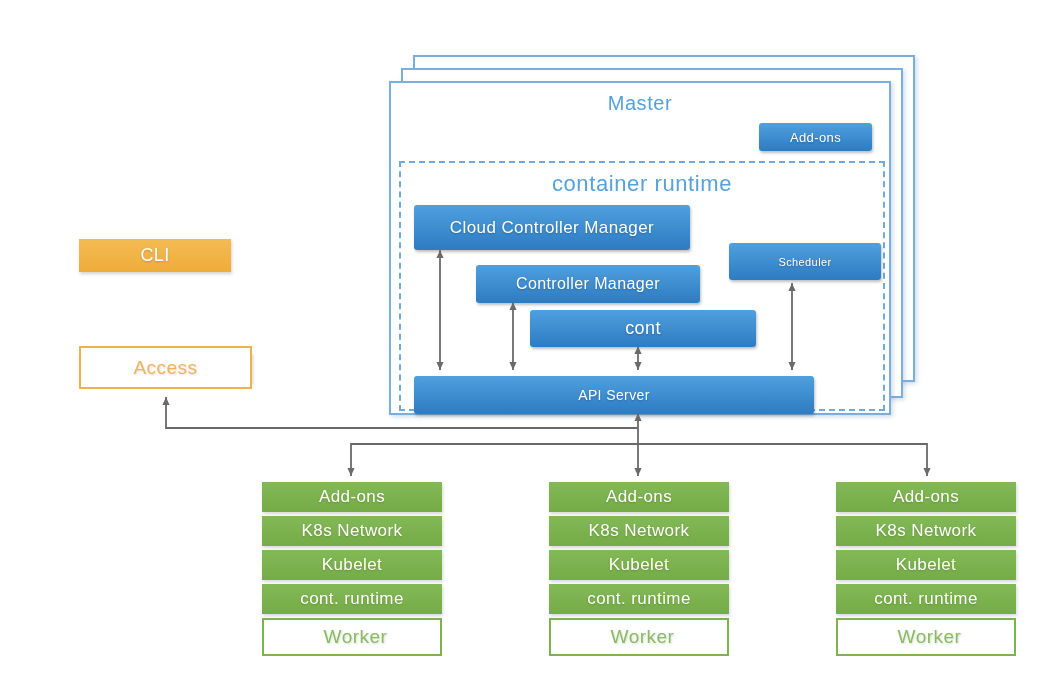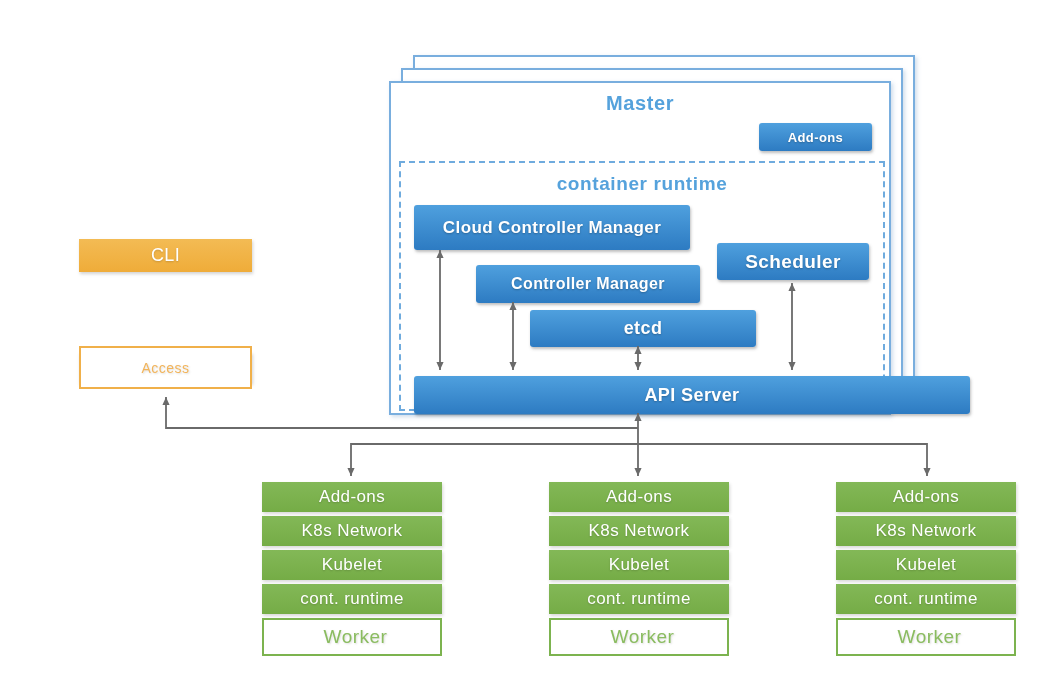--- a/index.html
+++ b/index.html
@@ -51,45 +51,45 @@
   svg.connectors { position:absolute; left:0; top:0; pointer-events:none; }
 </style>
 </head>
 <body>
 
 <div class="canvas">
 
   <div class="abs layer" style="left:413px; top:55px;  width:502px; height:327px;"></div>
   <div class="abs layer" style="left:401px; top:68px;  width:502px; height:330px;"></div>
 
-  <div class="abs layer" style="left:389px; top:81px; width:502px; height:334px;font-weight:bold;">
+  <div class="abs layer" style="left:389px; top:81px; width:502px; height:334px;">
     <div class="abs hdg cbox" style="left:0; top:6px; width:100%; height:28px; font-size:20px;">Master</div>
 
 
     <div class="abs blue-box cbox" style="left:368px; top:40px; width:113px; height:28px; font-size:13px;">Add-ons</div>
 
     <div class="abs dashed-box" style="left:8px; top:78px; width:486px; height:250px;">
-      <div class="abs hdg cbox" style="left:0; top:8px; width:100%; height:26px; font-size:19px;">container runtime</div>
+      <div class="abs hdg cbox" style="left:0; top:8px; width:100%; height:26px; font-size:22px;">container runtime</div>
 
       <div class="abs blue-box cbox" style="left:13px; top:42px; width:276px; height:45px; font-size:17px;">Cloud Controller Manager</div>
 
       <div class="abs blue-box cbox" style="left:67px; top:102px; width:224px; height:38px; font-size:16px;margin-left:8px;">Controller Manager</div>
 
-      <div class="abs blue-box cbox" style="left:316px; top:80px; width:152px; height:37px; font-size:19px;">Scheduler</div>
+      <div class="abs blue-box cbox" style="left:328px; top:80px; width:152px; height:37px; font-size:11px;">Scheduler</div>
 
-      <div class="abs blue-box cbox" style="left:129px; top:147px; width:226px; height:37px; font-size:18px;">etcd</div>
+      <div class="abs blue-box cbox" style="left:129px; top:147px; width:226px; height:37px; font-size:18px;">cont</div>
 
-      <div class="abs blue-box cbox" style="left:13px; top:213px; width:556px; height:38px; font-size:18px;">API Server</div>
+      <div class="abs blue-box cbox" style="left:13px; top:213px; width:400px; height:38px; font-size:14px;">API Server</div>
     </div>
   </div>
 
   <div class="abs" style="left:79px; top:239px; width:173px; height:150px;">
-    <div class="abs orange-box cbox" style="left:0; top:0;    width:173px; height:33px; font-size:18px;">CLI</div>
+    <div class="abs orange-box cbox" style="left:0; top:0;    width:152px; height:33px; font-size:18px;">CLI</div>
     <div class="abs orange-box cbox" style="left:0; top:73px;  width:173px; height:31px; font-size:18px;margin-top:40px;">API</div>
-    <div class="abs outline-orange cbox" style="left:0; top:107px; width:173px; height:43px; font-size:14px;">Access</div>
+    <div class="abs outline-orange cbox" style="left:0; top:107px; width:173px; height:43px; font-size:19px;">Access</div>
   </div>
 
   <div class="abs" style="left:262px; top:482px; width:180px; height:174px;">
     <div class="abs green-box cbox" style="left:0; top:0;     width:180px; height:30px; font-size:17px;">Add-ons</div>
     <div class="abs green-box cbox" style="left:0; top:34px;  width:180px; height:30px; font-size:17px;">K8s Network</div>
     <div class="abs green-box cbox" style="left:0; top:68px;  width:180px; height:30px; font-size:17px;">Kubelet</div>
     <div class="abs green-box cbox" style="left:0; top:102px; width:180px; height:30px; font-size:17px;">cont. runtime</div>
     <div class="abs outline-green cbox" style="left:0; top:136px; width:180px; height:38px; font-size:19px;">Worker</div>
   </div>
 

